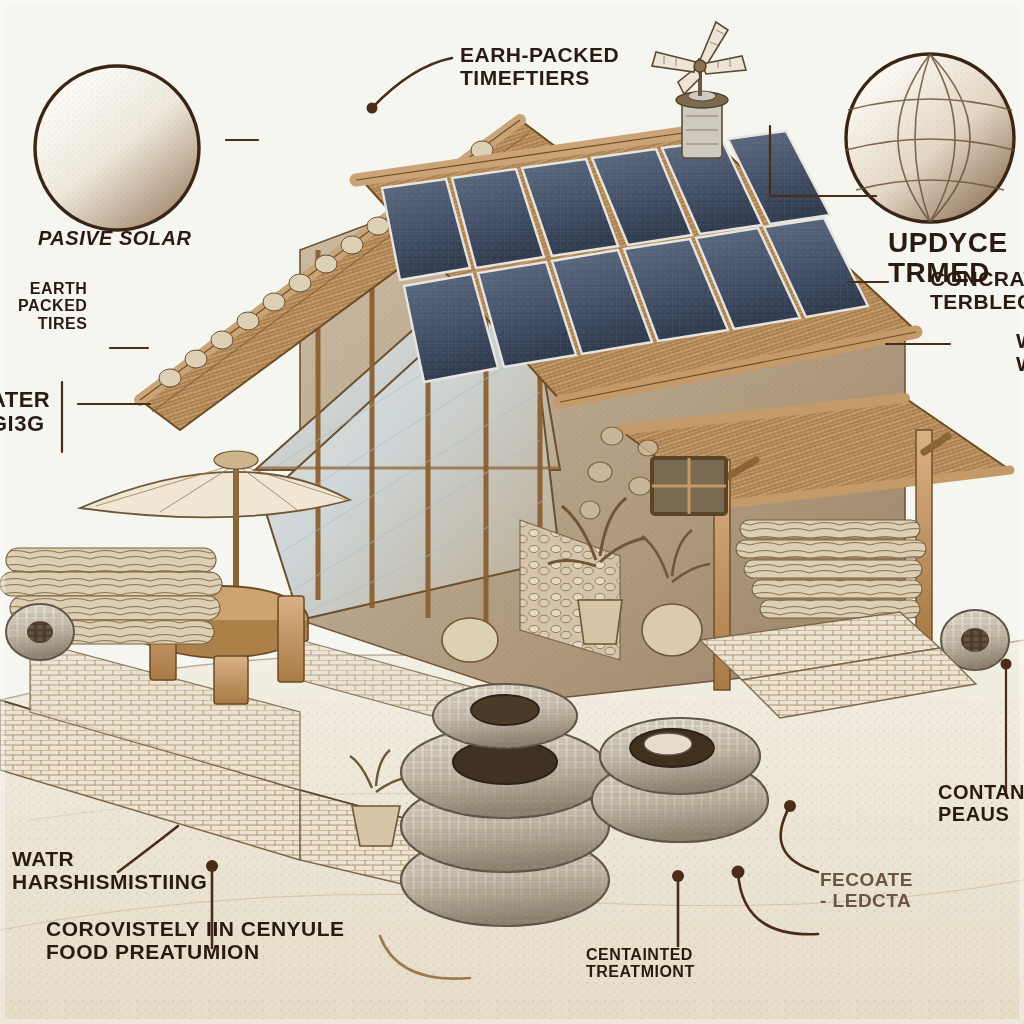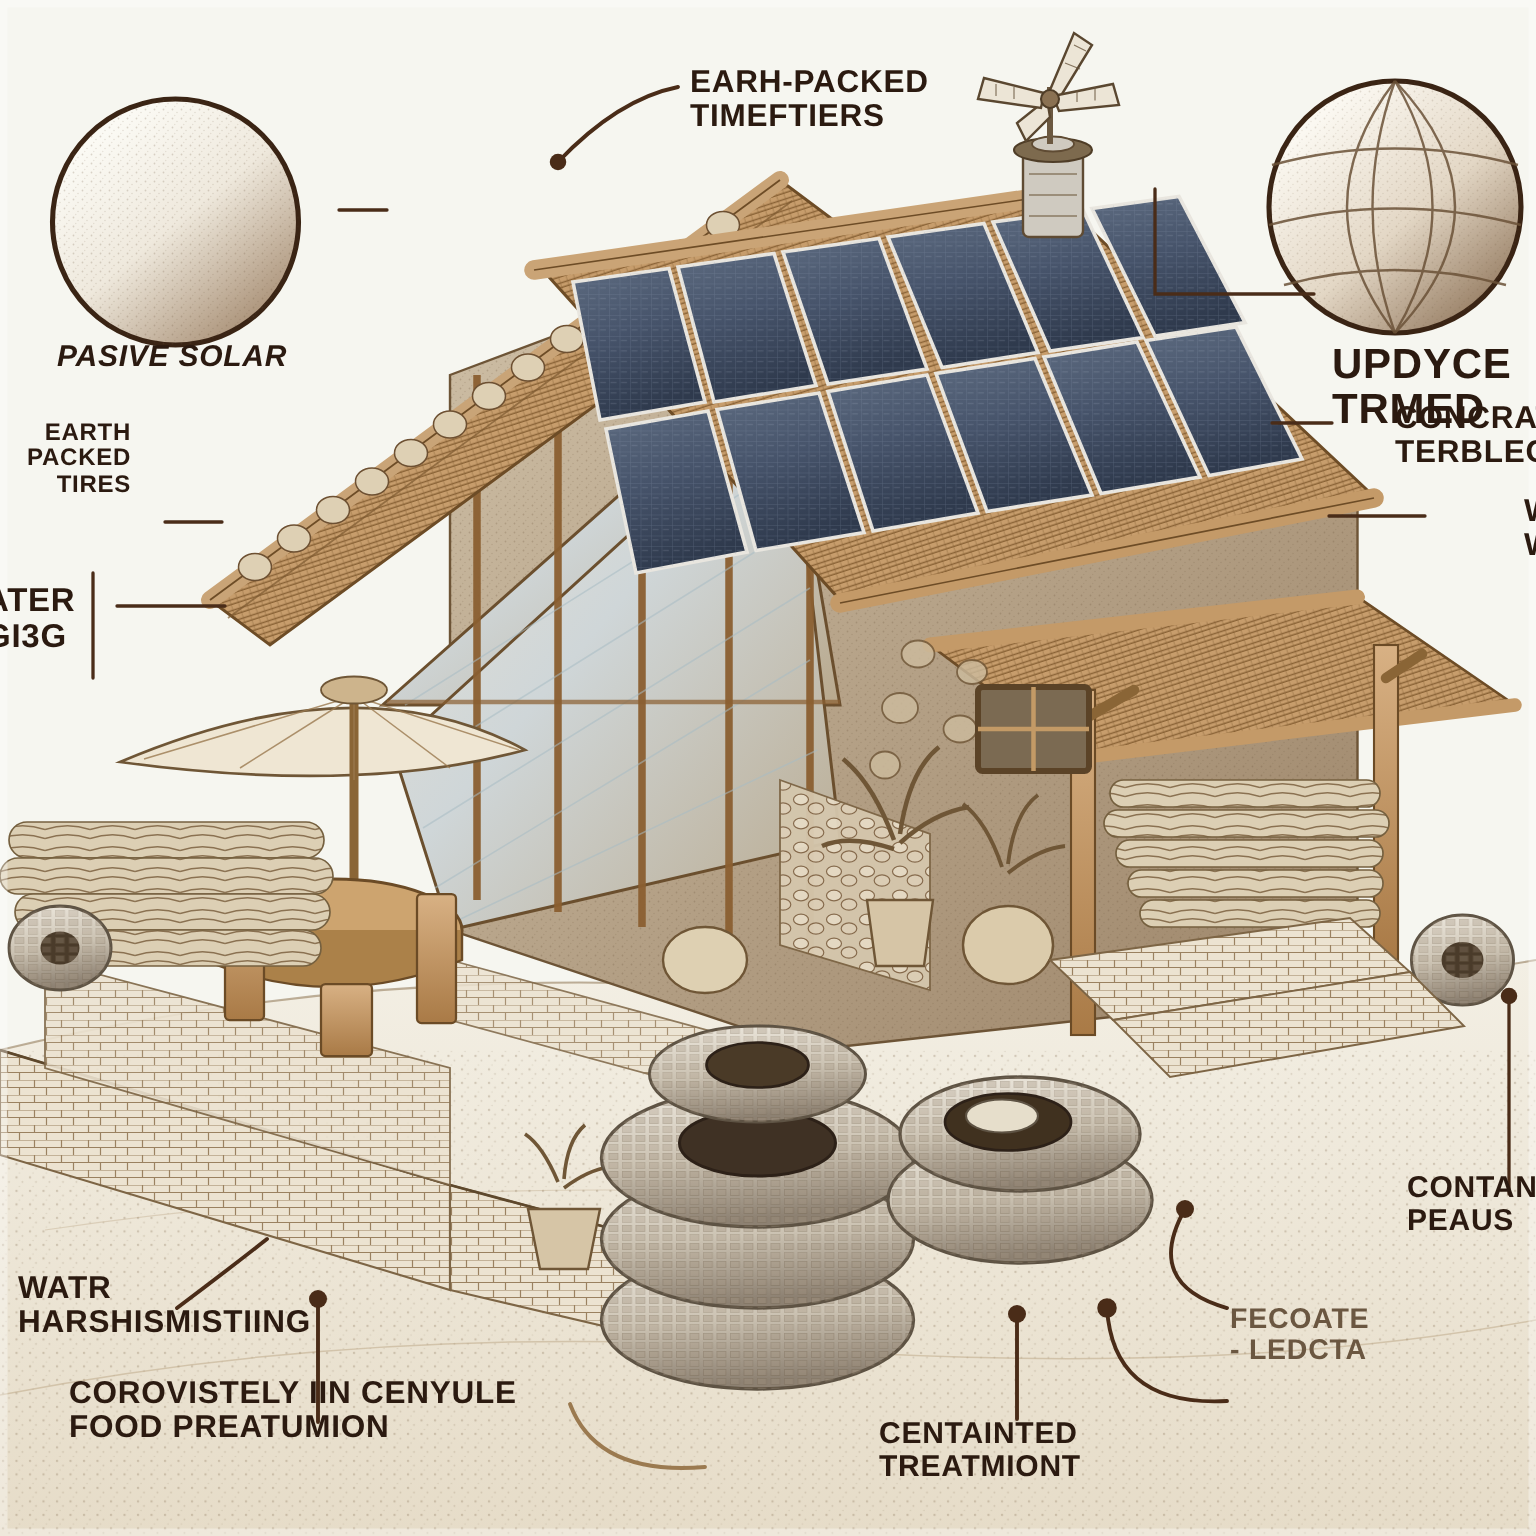--- a/index.html
+++ b/index.html
@@ -14,21 +14,21 @@
   .l-top        {left:460px; top:44px;  font-size:21px;}
   .l-passive    {left:38px;  top:228px; font-size:20px;font-style:italic;}
   .l-earthtires {left:18px;  top:280px; font-size:16px;text-align:right;}
   .l-waterleft  {left:-10px; top:388px; font-size:22px;}
   .l-upcycle    {left:888px; top:228px; font-size:28px;}
   .l-concrete   {left:930px; top:268px; font-size:21px;}
   .l-wawa       {left:1016px; top:330px; font-size:21px;}
   .l-contant    {left:938px; top:782px; font-size:20px;}
   .l-watrharv   {left:12px;  top:848px; font-size:21px;}
   .l-corovist   {left:46px;  top:918px; font-size:21px;}
-  .l-centainted {left:586px; top:946px; font-size:20px;}
+  .l-centainted {left:586px; top:946px; font-size:16px;}
   .l-fecoate    {left:820px; top:854px; font-size:19px; color:#6b5741;margin-top:16px;}
   .l-contained  {left:830px; top:918px; font-size:20px;}
 </style>
 </head>
 <body>
 
 <div id="stage">
 
 <svg id="art" viewBox="0 0 1024 1024">
   <defs>

